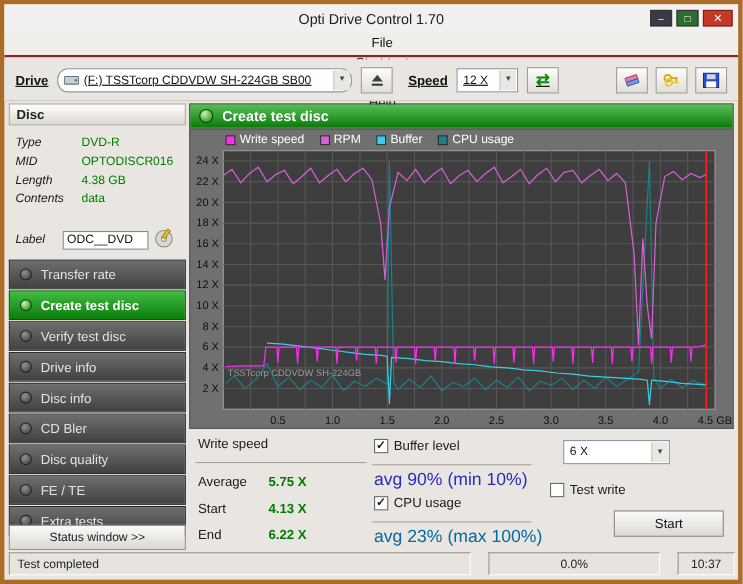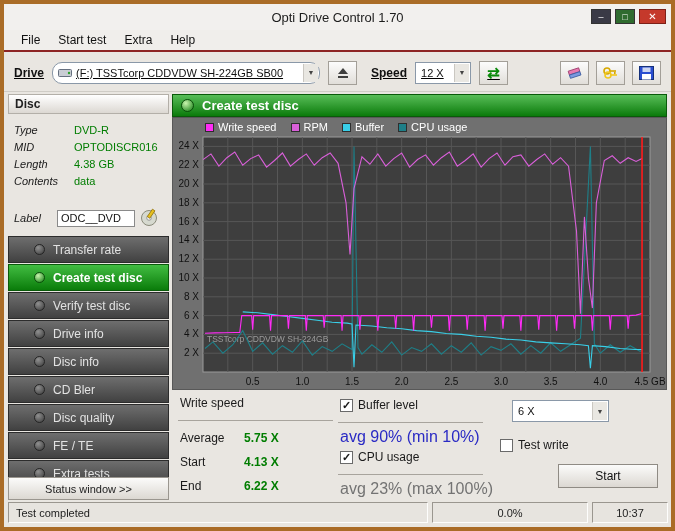--- a/index.html
+++ b/index.html
@@ -12,21 +12,21 @@
               display:flex; align-items:center; justify-content:center; font-size:13px; color:#1c1c1c; }
   .winbtns { position:absolute; right:5px; top:5px; display:flex; gap:4px; }
   .winbtn { width:20px; height:15px; display:flex; align-items:center; justify-content:center;
             font-size:9px; color:#fff; border:1px solid #333; }
   .btn-min { background:#3a3a46; }
   .btn-max { background:#2f6b2f; }
   .btn-close { width:27px; background:#c5392b; border-color:#7e2018; font-size:10px; }
 
   
   .menubar { position:absolute; top:26px; left:0; right:0; height:22px; background:#f0eeeb;
-             border-bottom:2px solid #8d2424; display:flex; align-items:center; padding-left:8px; font-size:12px; color:#111; }
+             border-bottom:2px solid #8d2424; display:flex; align-items:center; padding-left:20px; font-size:12px; color:#111;flex-direction:column; }
   .menu-item { padding:2px 9px; cursor:default; }
 
   
   .toolbar { position:absolute; top:50px; left:0; right:0; height:38px; background:#e9e6e1;
              border-bottom:1px solid #cfccc6; display:flex; align-items:center; padding:0 10px; gap:8px;text-decoration:underline; }
   .tb-label { font-size:12px; font-weight:bold; color:#111; }
   .combo { background:#fff; border:1px solid #8a98a8; height:22px; display:inline-flex; align-items:center;
            font-size:11px; color:#111; position:relative; padding:0 20px 0 5px; }
   .combo .arrowzone { position:absolute; right:1px; top:1px; bottom:1px; width:15px; background:#e9e7e2;
            border-left:1px solid #cac7c1; display:flex; align-items:center; justify-content:center; font-size:7px; color:#444; }
@@ -44,21 +44,21 @@
                  font-size:12px; font-weight:bold; color:#222; padding:2px 6px; }
   .disc-info { padding:7px 4px 4px 6px; font-size:11px; }
   .info-row { display:flex; align-items:center; height:17px; }
   .info-label { width:60px; color:#1a1a1a;font-style:italic; }
   .info-value { font-weight:normal; }
   .label-row { display:flex; align-items:center; height:22px; margin-top:18px; gap:5px; }
   .label-box { width:78px; height:17px; background:#fff; border:1px solid #8a8a8a; font-size:11px;
                color:#111; padding:1px 3px; }
   .nav { margin-top:3px; }
   .nav-btn { height:27px; margin-bottom:1px; background:linear-gradient(#6e6e6e,#414141); border:1px solid #2c2c2c;
-             color:#e2e2e2; font-size:12px; display:flex; align-items:center; gap:8px; padding-left:25px; }
+             color:#e2e2e2; font-size:12px; display:flex; align-items:center; gap:8px; padding-left:9px; }
   .nav-dot { width:11px; height:11px; border-radius:50%; flex:0 0 auto;
              background:radial-gradient(circle at 35% 30%, #909090, #3a3a3a); border:1px solid #242424; }
   .nav-btn.active { background:linear-gradient(#42bd42,#0a7c0a); border-color:#0a5a0a; color:#fff; font-weight:bold; }
   .nav-btn.active .nav-dot { background:radial-gradient(circle at 35% 30%, #c9f5ae, #117a11); border-color:#0b4d0b; }
   .status-btn { position:absolute; bottom:0; left:0; width:161px; height:23px;
                 background:linear-gradient(#fbfbfa,#dcd8d2); border:1px solid #9a968f; font-size:11px; color:#222;
                 display:flex; align-items:center; justify-content:center; }
 
   
   .content { position:absolute; left:164px; top:0; width:495px; height:100%; }
@@ -81,21 +81,21 @@
   .res-label { width:64px; }
   .res-value { font-weight:bold; }
   .checkline { display:flex; align-items:center; gap:5px; }
   .checkbox { width:13px; height:13px; background:#fff; border:1px solid #6a6a6a; font-size:11px; font-weight:bold;
               line-height:11px; text-align:center; color:#1a1a1a; }
   .stat { font-size:16px; }
   .push-btn { background:linear-gradient(#fbfbfa,#dcd8d2); border:1px solid #8f8b84; font-size:12px; color:#111;
               display:flex; align-items:center; justify-content:center; }
 
   
-  .statusbar { position:absolute; left:4px; right:3px; bottom:4px; height:21px; display:flex; gap:4px; font-size:11px; color:#222; }
+  .statusbar { position:absolute; left:4px; right:3px; bottom:4px; height:21px; display:flex; gap:16px; font-size:11px; color:#222; }
   .sb-cell { background:#e7e4df; border:1px solid; border-color:#9a968f #fdfdfc #fdfdfc #9a968f;
              display:flex; align-items:center; padding:0 7px; }
   .sb-msg { width:420px; }
   .sb-progress { width:156px; justify-content:center; }
   .sb-time { flex:1; justify-content:center; }
 </style>
 </head>
 <body>
 
 <div class="window">
@@ -354,21 +354,21 @@
           <span>Buffer level</span>
         </div>
         <div class="rule" style="left:166px; top:32px; width:145px;"></div>
         <div class="r-abs stat stat-blue" style="left: 168px; top: 38px; color: rgb(42, 42, 196);">avg 90% (min 10%)</div>
 
         <div class="r-abs checkline" style="left:168px; top:60px;">
           <span class="checkbox" id="cpu-check">✓</span>
           <span>CPU usage</span>
         </div>
         <div class="rule" style="left:166px; top:84px; width:145px;"></div>
-        <div class="r-abs stat stat-blue" style="left: 168px; top: 90px; color: #737373;">avg 23% (max 100%)</div>
+        <div class="r-abs stat stat-blue" style="left: 168px; top: 90px; color: #0369a1;">avg 23% (max 100%)</div>
 
         <div class="combo r-abs" style="left:340px; top:10px; width:97px;">
           <span>6 X</span>
           <span class="arrowzone">▼</span>
         </div>
         <div class="r-abs checkline" style="left:328px; top:48px;">
           <span class="checkbox" id="testwrite-check"></span>
           <span>Test write</span>
         </div>
         <div class="push-btn r-abs" style="left:386px; top:74px; width:100px; height:24px;">Start</div>

